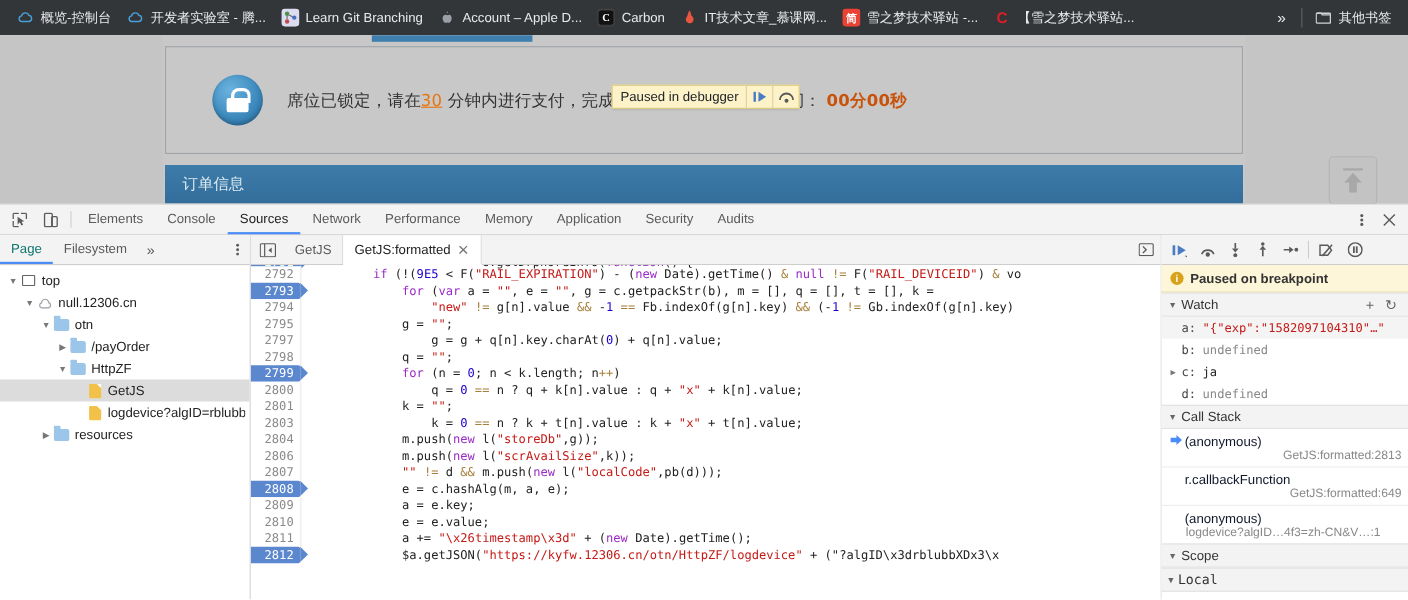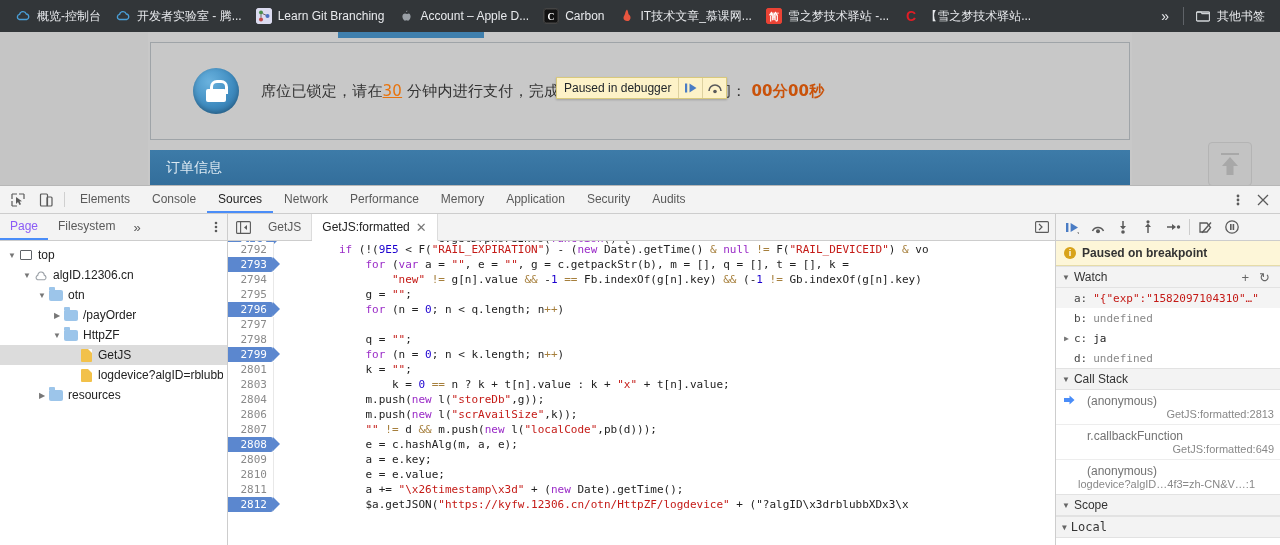--- a/index.html
+++ b/index.html
@@ -247,21 +247,21 @@
     display: flex; align-items: stretch;
     border-bottom: 1px solid #cdcdcd;
     background: #f3f3f3;
   }
   .nav-tab {
     padding: 0 10px;
     display: flex; align-items: center;
     font-size: 12px; color: #5a5a5a;
     border-bottom: 2px solid transparent;
   }
-  .nav-tab.active { color: #8b5cf6; border-bottom-color: #4a8df8; justify-content: flex-end; }
+  .nav-tab.active { color: #0f766e; border-bottom-color: #4a8df8; justify-content: flex-end; }
   .nav-more { padding: 0 8px; display: flex; align-items: center; color: #5a5a5a; font-size: 13px; }
   .nav-kebab { margin-left: auto; width: 22px; display: flex; align-items: center; justify-content: center; color: #5a5a5a; font-size: 13px; line-height: 0; }
 
   .tree { padding: 4px 0; font-size: 12px; color: #222; overflow: hidden; }
   .tree-row {
     display: flex; align-items: center;
     height: 20px;
     white-space: nowrap;
     padding-right: 4px;
   }
@@ -434,21 +434,21 @@
     overflow: hidden;
   }
   .watch-row.alt { background: #f4f4f4; }
   .watch-row .tw2 { width: 10px; flex: none; color: #777; font-size: 8px; }
   .wname { color: #444; }
   .wval-str { color: #c41a16; }
   .wval-undef { color: #888; }
   .wval-obj { color: #222; }
 
   .cs-row { padding: 4px 6px 4px 8px; font-size: 12px; }
-  .cs-top { display: flex; align-items: center; gap: 12px; color: #737373; }
+  .cs-top { display: flex; align-items: center; gap: 2px; color: #0f172a; }
   .cs-marker { color: #4a8df8; font-size: 11px; }
   .cs-sub { color: #888; font-size: 11px; text-align: right; padding-left: 14px; white-space: nowrap; overflow: hidden; text-overflow: ellipsis; }
   .cs-sub.left { text-align: left; padding-left: 14px; }
   .cs-divider { border-top: 1px solid #ededed; }
 
   .local-head { font-family: "DejaVu Sans Mono", "Liberation Mono", monospace; }
 </style>
 </head>
 <body>
 
@@ -672,21 +672,21 @@
             </span>
             <span class="tlabel">top</span>
           </div>
           <div class="tree-row" style="padding-left: 21px;">
             <span class="tw">▼</span>
             <span class="ticon">
               <svg width="15" height="11" viewBox="0 0 15 11">
                 <path d="M3.6 9.8 A2.3 2.3 0 0 1 3.8 5.4 A3.2 3.2 0 0 1 10.2 5.1 A2.5 2.5 0 0 1 10.5 9.8 Z" fill="none" stroke="#9aa0a6" stroke-width="1.1"></path>
               </svg>
             </span>
-            <span class="tlabel">algID.12306.cn</span>
+            <span class="tlabel">null.12306.cn</span>
           </div>
           <div class="tree-row" style="padding-left: 36px;">
             <span class="tw">▼</span>
             <span class="ticon">
               <span class="ico-folder"></span>
             </span>
             <span class="tlabel">otn</span>
           </div>
           <div class="tree-row" style="padding-left: 51px;">
             <span class="tw">▶</span>
@@ -749,24 +749,24 @@
             </svg>
         </div>
       </div>
       <div class="code-area">
         <div class="code-scroll" id="code-lines">
             <div class="code-line" style="height: 8px; margin-top: -7px;"><span class="ln bp">2791</span><span class="code-txt" style="padding-left: 164px;">c.getDrpnoreInfo(<span class="tok-kw">function</span>() {</span></div>
             <div class="code-line"><span class="ln">2792</span><span class="code-txt">        <span class="tok-kw">if</span> (!(<span class="tok-num">9E5</span> &lt; F(<span class="tok-str">"RAIL_EXPIRATION"</span>) - (<span class="tok-kw">new</span> Date).getTime() <span class="tok-op">&amp;</span> <span class="tok-kw">null</span> <span class="tok-op">!=</span> F(<span class="tok-str">"RAIL_DEVICEID"</span>) <span class="tok-op">&amp;</span> vo</span></div>
             <div class="code-line"><span class="ln bp">2793</span><span class="code-txt">            <span class="tok-kw">for</span> (<span class="tok-kw">var</span> a = <span class="tok-str">""</span>, e = <span class="tok-str">""</span>, g = c.getpackStr(b), m = [], q = [], t = [], k = </span></div>
             <div class="code-line"><span class="ln">2794</span><span class="code-txt">                <span class="tok-str">"new"</span> <span class="tok-op">!=</span> g[n].value <span class="tok-op">&amp;&amp;</span> -<span class="tok-num">1</span> <span class="tok-op">==</span> Fb.indexOf(g[n].key) <span class="tok-op">&amp;&amp;</span> (-<span class="tok-num">1</span> <span class="tok-op">!=</span> Gb.indexOf(g[n].key)</span></div>
             <div class="code-line"><span class="ln">2795</span><span class="code-txt">            g = <span class="tok-str">""</span>;</span></div>
-            <div class="code-line"><span class="ln bp">2796</span><span class="code-txt">            <span class="tok-kw">for</span> (n = <span class="tok-num">0</span>; n &lt; q.length; n<span class="tok-op">++</span>)</span></div>
-            <div class="code-line"><span class="ln">2797</span></div>
+            <div class="code-line"><span class="ln">2797</span><span class="code-txt">                g = g + q[n].key.charAt(<span class="tok-num">0</span>) + q[n].value;</span></div>
             <div class="code-line"><span class="ln">2798</span><span class="code-txt">            q = <span class="tok-str">""</span>;</span></div>
             <div class="code-line"><span class="ln bp">2799</span><span class="code-txt">            <span class="tok-kw">for</span> (n = <span class="tok-num">0</span>; n &lt; k.length; n<span class="tok-op">++</span>)</span></div>
+            <div class="code-line"><span class="ln">2800</span><span class="code-txt">                q = <span class="tok-num">0</span> <span class="tok-op">==</span> n ? q + k[n].value : q + <span class="tok-str">"x"</span> + k[n].value;</span></div>
             <div class="code-line"><span class="ln">2801</span><span class="code-txt">            k = <span class="tok-str">""</span>;</span></div>
             <div class="code-line"><span class="ln">2803</span><span class="code-txt">                k = <span class="tok-num">0</span> <span class="tok-op">==</span> n ? k + t[n].value : k + <span class="tok-str">"x"</span> + t[n].value;</span></div>
             <div class="code-line"><span class="ln">2804</span><span class="code-txt">            m.push(<span class="tok-kw">new</span> l(<span class="tok-str">"storeDb"</span>,g));</span></div>
             <div class="code-line"><span class="ln">2806</span><span class="code-txt">            m.push(<span class="tok-kw">new</span> l(<span class="tok-str">"scrAvailSize"</span>,k));</span></div>
             <div class="code-line"><span class="ln">2807</span><span class="code-txt">            <span class="tok-str">""</span> <span class="tok-op">!=</span> d <span class="tok-op">&amp;&amp;</span> m.push(<span class="tok-kw">new</span> l(<span class="tok-str">"localCode"</span>,pb(d)));</span></div>
             <div class="code-line"><span class="ln bp">2808</span><span class="code-txt">            e = c.hashAlg(m, a, e);</span></div>
             <div class="code-line"><span class="ln">2809</span><span class="code-txt">            a = e.key;</span></div>
             <div class="code-line"><span class="ln">2810</span><span class="code-txt">            e = e.value;</span></div>
             <div class="code-line"><span class="ln">2811</span><span class="code-txt">            a += <span class="tok-str">"\x26timestamp\x3d"</span> + (<span class="tok-kw">new</span> Date).getTime();</span></div>
             <div class="code-line"><span class="ln bp">2812</span><span class="code-txt">            $a.getJSON(<span class="tok-str">"https://kyfw.12306.cn/otn/HttpZF/logdevice"</span> + ("?algID\x3drblubbXDx3\x</span></div>

